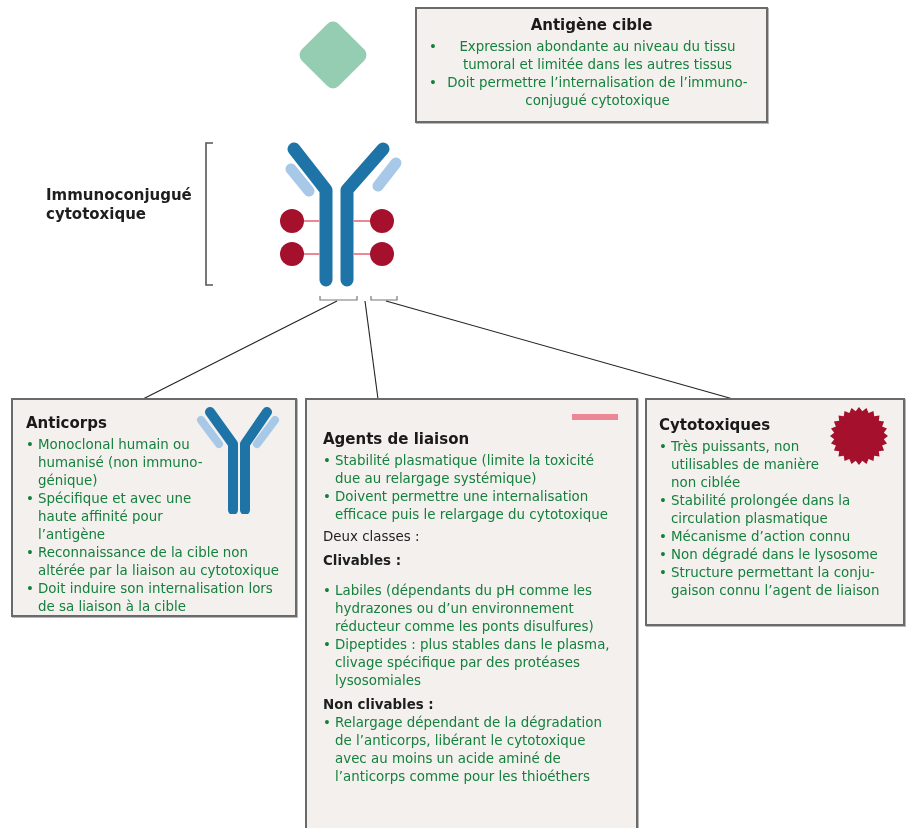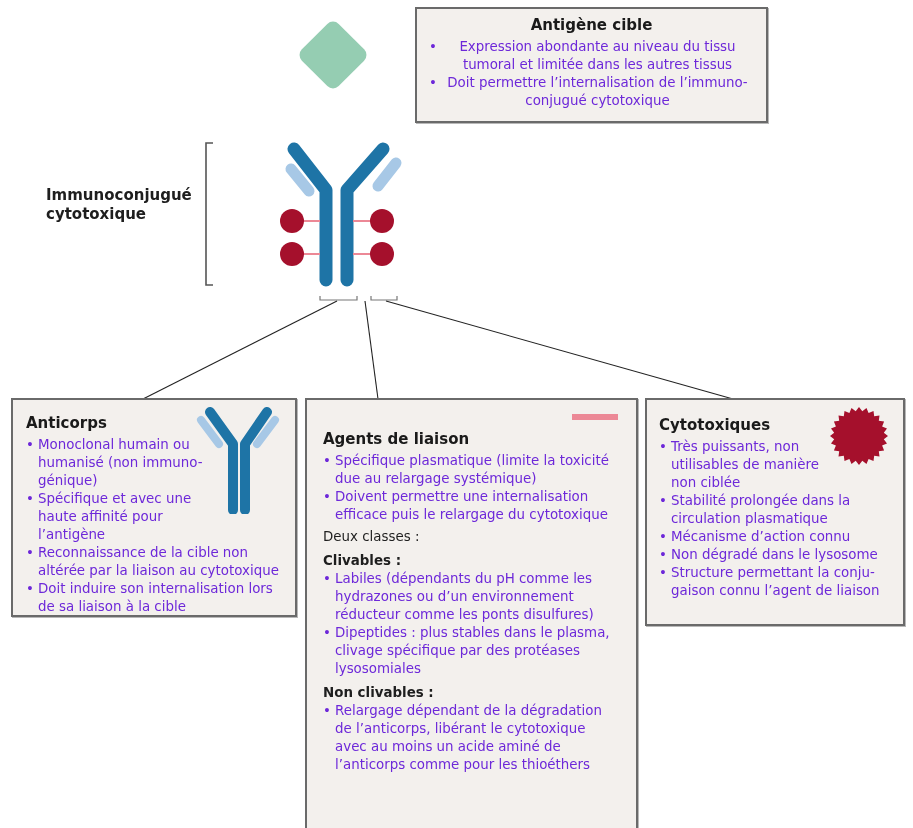--- a/index.html
+++ b/index.html
@@ -2,21 +2,21 @@
 <html><head>
 <meta charset="utf-8">
 <style>
   html, body { margin: 0; padding: 0; background: #ffffff; }
   body { width: 913px; height: 828px; position: relative; overflow: hidden;
          font-family: "DejaVu Sans", "Liberation Sans", sans-serif; color: #1e1e1e; }
   .box { position: absolute; background: #f3f0ed; border: 2px solid #6a6a6a;
          box-shadow: 1px 1px 0 #b8b8b8; box-sizing: border-box; }
   .box h3 { margin: 0; font-size: 15px; font-weight: bold; color: #1a1a1a; }
   .box ul { list-style: none; margin: 4px 0 0 0; padding: 0; }
-  .box li { position: relative; padding-left: 12px; font-size: 13.4px; line-height: 18px; color: #6d28d9; }
+  .box li { position: relative; padding-left: 12px; font-size: 13.4px; line-height: 18px; color: #15803d; }
   .box li::before { content: "•"; position: absolute; left: 0; top: 0; }
   .box p { margin: 0; font-size: 13.4px; line-height: 18px; }
   .sub { font-weight: bold; font-size: 15px; margin-top: 6px !important; }
   #antigen-box { left: 415px; top: 7px; width: 353px; height: 116px; padding: 7px 12px; text-align: center; }
   #antibody-box { left: 11px; top: 398px; width: 286px; height: 219px; padding: 14px 13px; }
   #linker-box { left: 305px; top: 398px; width: 333px; height: 478px; padding: 30px 16px; }
   #cyto-box { left: 645px; top: 398px; width: 260px; height: 228px; padding: 16px 12px; }
   #ic-label { position: absolute; left: 46px; top: 186px; font-size: 15px; font-weight: bold; line-height: 19px; }
   svg.abs { position: absolute; left: 0; top: 0; }
 </style>
@@ -77,26 +77,26 @@
     <li style="width:180px">Spécifique et avec une haute affinité pour l’antigène</li>
     <li>Reconnaissance de la cible non altérée par la liaison au cytotoxique</li>
     <li>Doit induire son internalisation lors de sa liaison à la cible</li>
   </ul>
 </div>
 
 <div class="box" id="linker-box">
   <div style="position:absolute; right:18px; top:14px; width:46px; height:6px; background:#ec8896;"></div>
   <h3>Agents de liaison</h3>
   <ul>
-    <li>Spécifique plasmatique (limite la toxicité due au relargage systémique)</li>
+    <li>Stabilité plasmatique (limite la toxicité due au relargage systémique)</li>
     <li>Doivent permettre une internalisation efficace puis le relargage du cytotoxique</li>
   </ul>
   <p style="margin-top:4px">Deux classes :</p>
   <p class="sub">Clivables :</p>
-  <ul style="margin-top:0">
+  <ul style="margin-top:12px">
     <li>Labiles (dépendants du pH comme les hydrazones ou d’un environnement réducteur comme les ponts disulfures)</li>
     <li>Dipeptides : plus stables dans le plasma, clivage spécifique par des protéases lysosomiales</li>
   </ul>
   <p class="sub">Non clivables :</p>
   <ul style="margin-top:0">
     <li>Relargage dépendant de la dégradation de l’anticorps, libérant le cytotoxique avec au moins un acide aminé de l’anticorps comme pour les thioéthers</li>
   </ul>
 </div>
 
 <div class="box" id="cyto-box">

